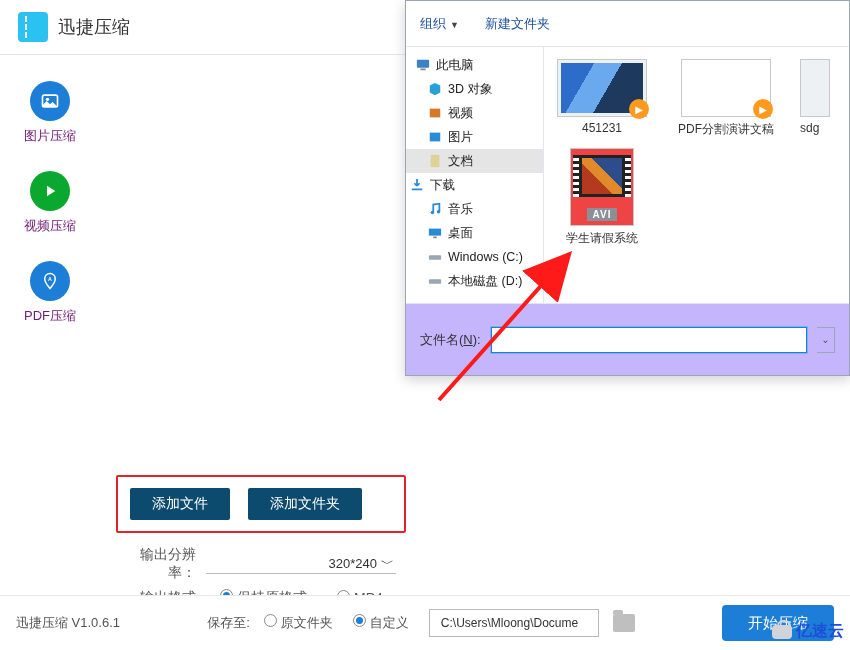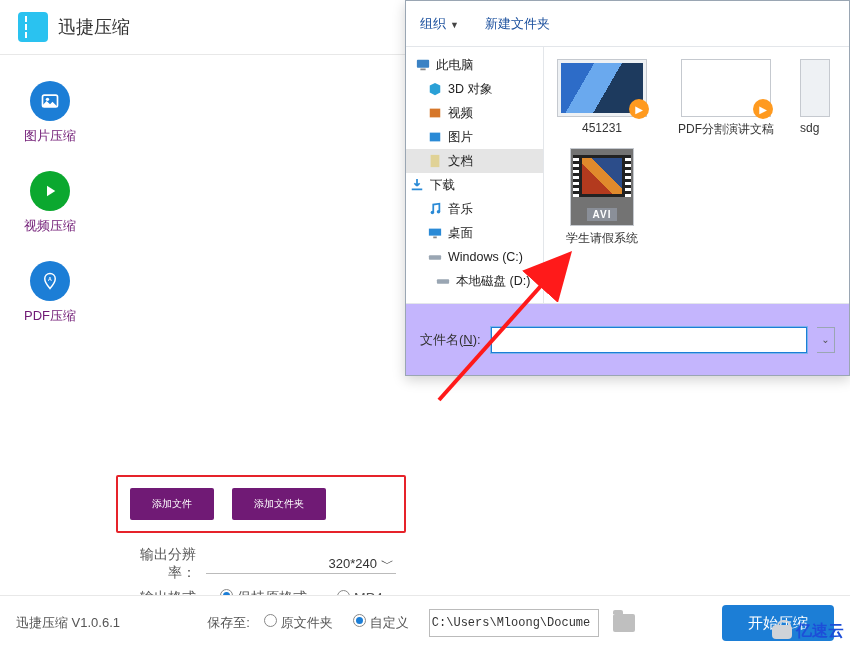--- a/index.html
+++ b/index.html
@@ -20,51 +20,51 @@
   .side-icon.img { background: #1c7ed6; }
   .side-icon.vid { background: #0ba82f; }
   .side-icon.pdf { background: #1c7ed6; }
   .side-lbl { font-size: 13px; color: #701a75; }
 
   .content { flex: 1; background: #fff; margin: 0 0 0 0; padding: 0 0; position: relative; }
   .drop-area { position:absolute; left:0; right:0; top:0; height:420px; display:flex; align-items:center; justify-content:center; }
   .drop-text { font-size: 14px; color: #666; }
 
   .btn-row { position:absolute; top:420px; left:16px; width:290px; height:58px; border:2px solid #e6232a; border-radius:2px; display:flex; align-items:center; gap:18px; padding:0 12px; }
-  .blue-btn { background:#701a75; color:#fff; border:none; border-radius:2px; font-size:10px; height:32px; padding:0 22px; cursor:pointer; }
+  .blue-btn { background:#0c4a6e; color:#fff; border:none; border-radius:2px; font-size:14px; height:32px; padding:0 22px; cursor:pointer; }
 
   .opts { position:absolute; top:492px; left:16px; right:16px; font-size:14px; color:#555; }
   .opt-row { display:flex; align-items:center; height:34px; gap:10px; }
   .opt-label { width:80px; text-align:right; color:#555; }
   .sel-line { display:inline-flex; align-items:center; border-bottom:1px solid #bbb; width:190px; justify-content:flex-end; gap:4px; color:#333; font-size:13px; padding-right:2px;}
   .radio-item { display:inline-flex; align-items:flex-start; gap:4px; margin-right:20px; }
   .radio { width:13px; height:13px; border:1px solid #888; border-radius:50%; display:inline-flex; align-items:center; justify-content:center; }
   .radio.checked::after { content:""; width:7px; height:7px; border-radius:50%; background:#1c7ed6; }
 
   
   .footer { position:absolute; bottom:0; left:0; right:0; height:55px; background:#fff; border-top:1px solid #e8e8e8; display:flex; align-items:center; padding:0 16px; font-size:13px; color:#555; gap:14px; }
-  .save-path { border:1px solid #bbb; height:28px; padding:0 2px; width:170px; overflow:hidden; white-space:nowrap; display:flex; align-items:center; font-size:12px; color:#333;font-family:Liberation Mono, monospace; }
+  .save-path { border:1px solid #bbb; height:28px; padding:0 11px; width:170px; overflow:hidden; white-space:nowrap; display:flex; align-items:center; font-size:12px; color:#333; }
   .folder-ic { width:22px; height:18px; background:#bfbfbf; border-radius:2px; position:relative; }
   .folder-ic::before { content:""; position:absolute; top:-4px; left:0; width:10px; height:4px; background:#bfbfbf; border-radius:2px 2px 0 0;}
   .start-btn { margin-left:auto; background:#1c7ed6; color:#fff; border:none; height:36px; width:112px; border-radius:4px; font-size:15px; cursor:pointer; }
 
   
   .dialog { position:absolute; top:0; left:405px; right:0; height:376px; background:#fff; border:1px solid #9aa6b3; box-shadow:0 4px 12px rgba(0,0,0,.18); font-size:13px; color:#333; }
   .dlg-toolbar { height:46px; display:flex; align-items:center; padding:0 14px; gap:26px; border-bottom:1px solid #e3e6ea; color:#1a4f9d; }
   .dlg-triangle { font-size:9px; color:#444; margin-left:4px; }
   .dlg-body { display:flex; height:256px; }
   .tree { width:138px; border-right:1px solid #e3e6ea; padding:6px 0; overflow:hidden; }
   .tree-item { display:flex; align-items:center; gap:6px; height:24px; padding:0 10px; font-size:12.5px; color:#222; cursor:pointer; }
   .tree-item.sel { background:#e5e5e5; }
   .tree-ic { width:14px; height:14px; display:inline-block; }
   .files { flex:1; display:flex; flex-wrap:wrap; align-content:flex-start; padding:12px 8px; gap:10px 24px; overflow:hidden; }
   .file-item { width:100px; display:flex; flex-direction:column; align-items:center; gap:4px; font-size:12px; text-align:center; cursor:pointer; }
   .thumb { width:90px; height:58px; border:1px solid #c5c9cf; background:#eef1f4; position:relative; display:flex; align-items:center; justify-content:center; }
   .play-badge { position:absolute; right:-3px; bottom:-3px; width:20px; height:20px; background:#ff9a1f; border-radius:50%; display:flex; align-items:center; justify-content:center; color:#fff; font-size:10px; }
-  .avi-thumb { width:64px; height:78px; border:1px solid #c5c9cf; background:#737373; position:relative; display:flex; flex-direction:column; align-items:center; justify-content:flex-end; }
+  .avi-thumb { width:64px; height:78px; border:1px solid #c5c9cf; background:#ef4444; position:relative; display:flex; flex-direction:column; align-items:center; justify-content:flex-end; }
   .avi-label { background:#8a8f98; color:#fff; font-size:10px; font-weight:bold; letter-spacing:1px; padding:1px 6px; margin-bottom:4px;}
   .avi-film { position:absolute; top:6px; width:46px; height:42px; background:#222; }
   .avi-film::before, .avi-film::after { content:""; position:absolute; top:0; bottom:0; width:6px; background:repeating-linear-gradient(#222 0 3px,#fff 3px 6px);}
   .avi-film::before { left:-6px; } .avi-film::after { right:-6px; }
   .avi-pic { position:absolute; top:3px; left:3px; right:3px; bottom:3px; background:linear-gradient(45deg,#b33a1e 40%,#e08a2c 40% 60%,#2c4d8a 60%); }
   .vid-pic { position:absolute; inset:3px; background:linear-gradient(120deg,#2d6cc8 30%,#6aa9ee 30% 55%,#1d3a5e 55%); }
 
   .dlg-foot { height:72px; border-top:1px solid #e3e6ea; background:#c4b5fd; display:flex; align-items:center; padding:0 14px; gap:10px; }
   .fn-label { font-size:13px; }
   .fn-label u { text-decoration: underline; }
@@ -242,21 +242,21 @@
               <rect x="6" y="12" width="4" height="2" fill="#888"></rect>
             </svg></span>
           <span>桌面</span>
         </div>
       <div class="tree-item" style="padding-left:22px">
           <span class="tree-ic"><svg width="14" height="14" viewBox="0 0 16 16">
               <rect x="1" y="6" width="14" height="5" fill="#9aa6b3" rx="1"></rect>
             </svg></span>
           <span>Windows (C:)</span>
         </div>
-      <div class="tree-item" style="padding-left:30px">
+      <div class="tree-item" style="padding-left:22px">
           <span class="tree-ic"><svg width="14" height="14" viewBox="0 0 16 16">
               <rect x="1" y="6" width="14" height="5" fill="#9aa6b3" rx="1"></rect>
             </svg></span>
           <span>本地磁盘 (D:)</span>
         </div>
     </div>
     <div class="files">
       <div class="file-item">
         <div class="thumb">
             <div class="vid-pic"></div>

